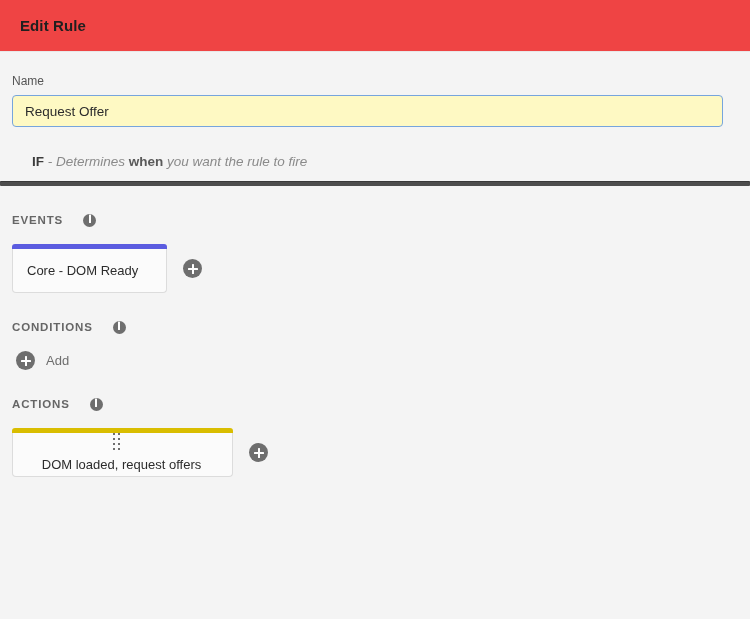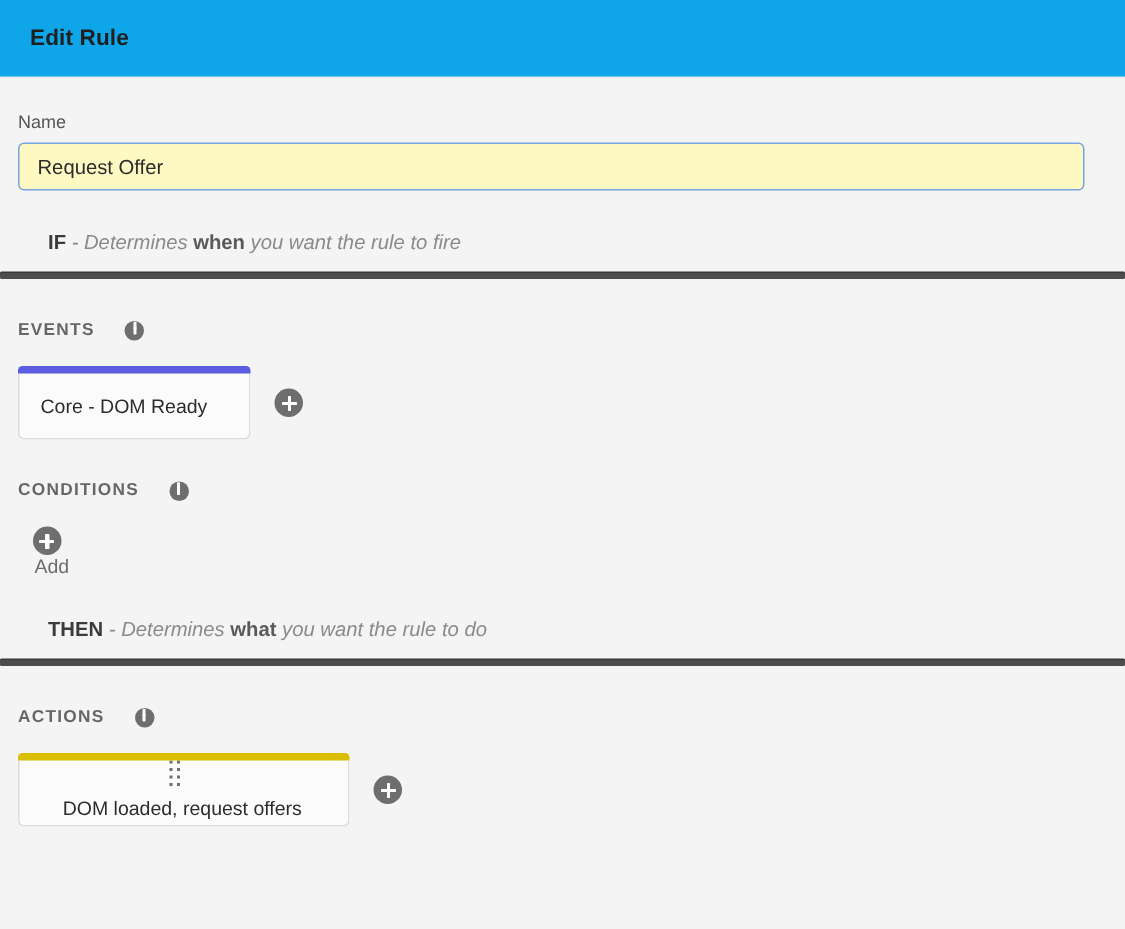--- a/index.html
+++ b/index.html
@@ -11,21 +11,21 @@
     height: 619px;
     background: #f4f4f4;
     font-family: "Liberation Sans", sans-serif;
     color: #2c2c2c;
     overflow: hidden;
   }
 
   
   .header {
     height: 52px;
-    background: #0ea5e9;
+    background: #ef4444;
     border-bottom: 1px solid #e8e8e8;
     display: flex;
     align-items: center;
     box-sizing: border-box;
   }
   .header-title {
     font-size: 15px;
     font-weight: bold;
     color: #1f1f1f;
     padding-left: 20px;
@@ -222,21 +222,20 @@
     left: 8.5px; width: 2.5px;
   }
 
   
   .add-row {
     display: flex;
     align-items: center;
     margin-top: 16px;
     cursor: pointer;
     width: fit-content;
-    flex-direction: column;
   }
   .add-row .plus-btn {
     margin-left: 4px;
   }
   .add-label {
     font-size: 13px;
     color: #6e6e6e;
     margin-left: 11px;
   }
 </style>
@@ -278,26 +277,20 @@
     <div class="section-head">
       <span class="section-label">CONDITIONS</span>
       <span class="info-icon"></span>
     </div>
     <div class="add-row">
       <div class="plus-btn"></div>
       <span class="add-label">Add</span>
     </div>
   </div>
 
-  <div class="clause">
-    <div class="clause-text">
-      <span class="kw">THEN</span><span> - </span><span>Determines </span><span class="kw-inline">what</span><span> you want the rule to do</span>
-    </div>
-    <div class="rule-bar"></div>
-  </div>
 
   <div class="section">
     <div class="section-head">
       <span class="section-label">ACTIONS</span>
       <span class="info-icon"></span>
     </div>
     <div class="card-row">
       <div class="card card-action" style="--accent:#d9bd00">
         <span class="drag-handle">
           <i></i>

